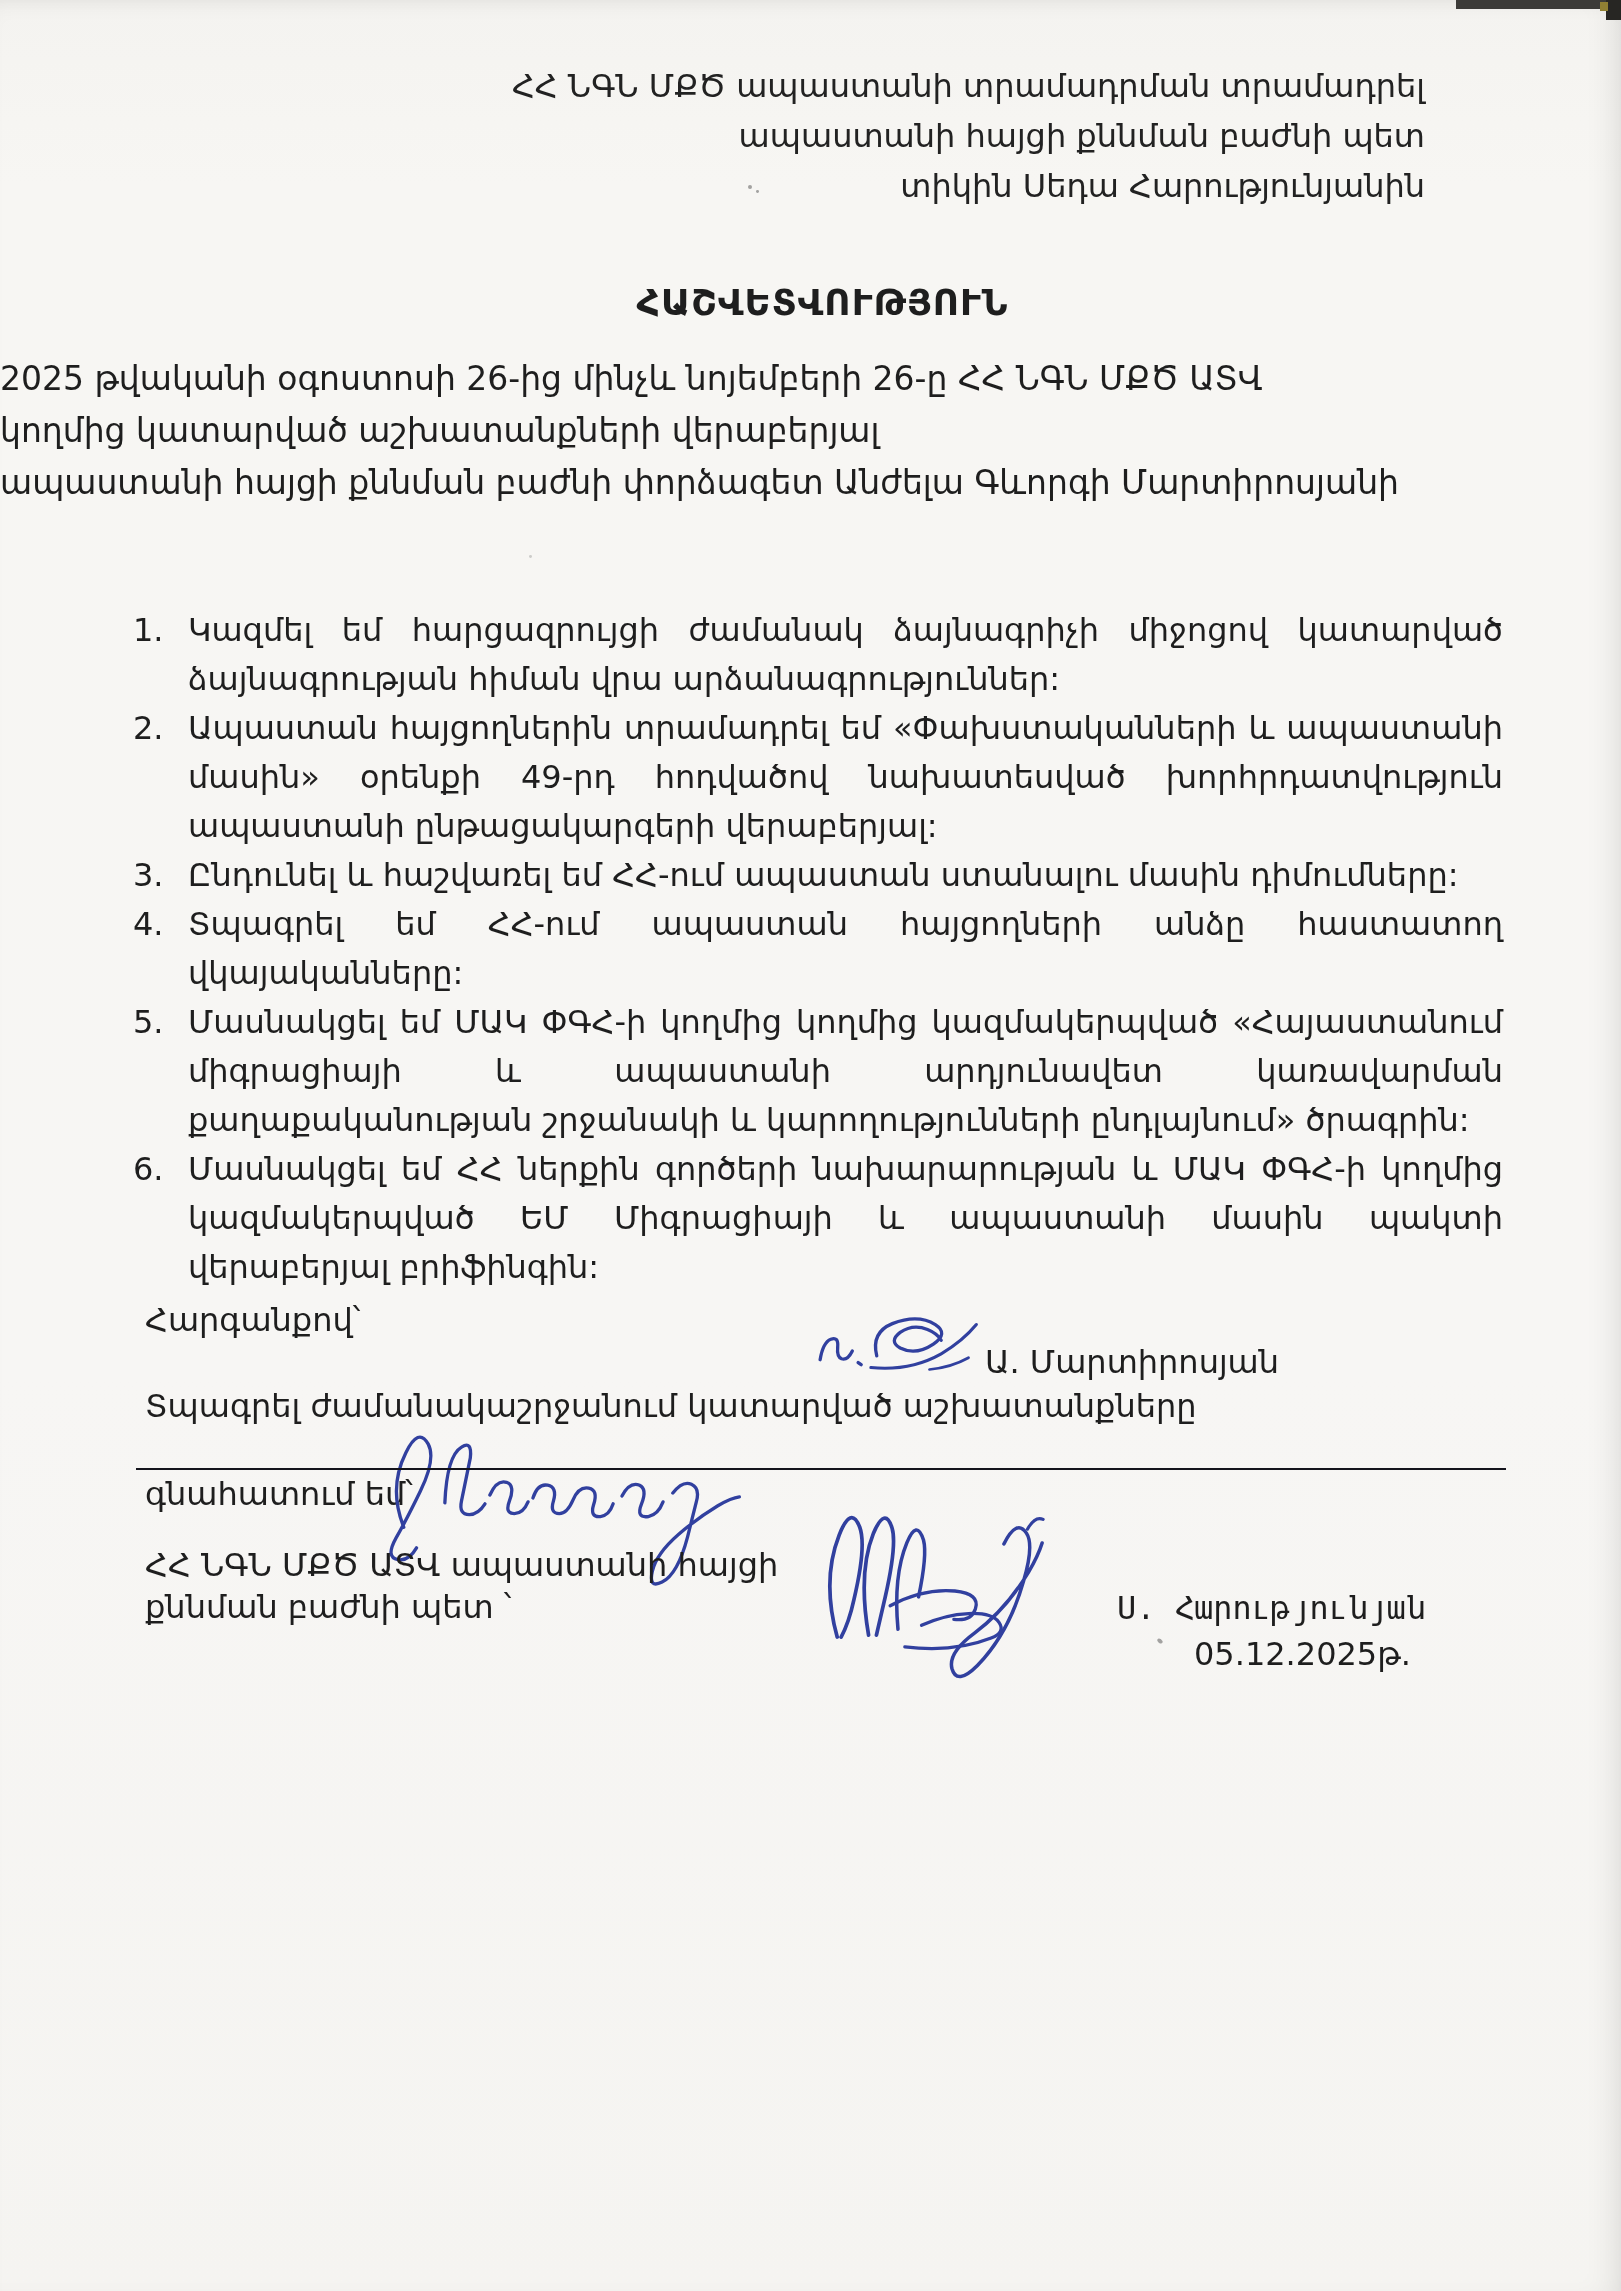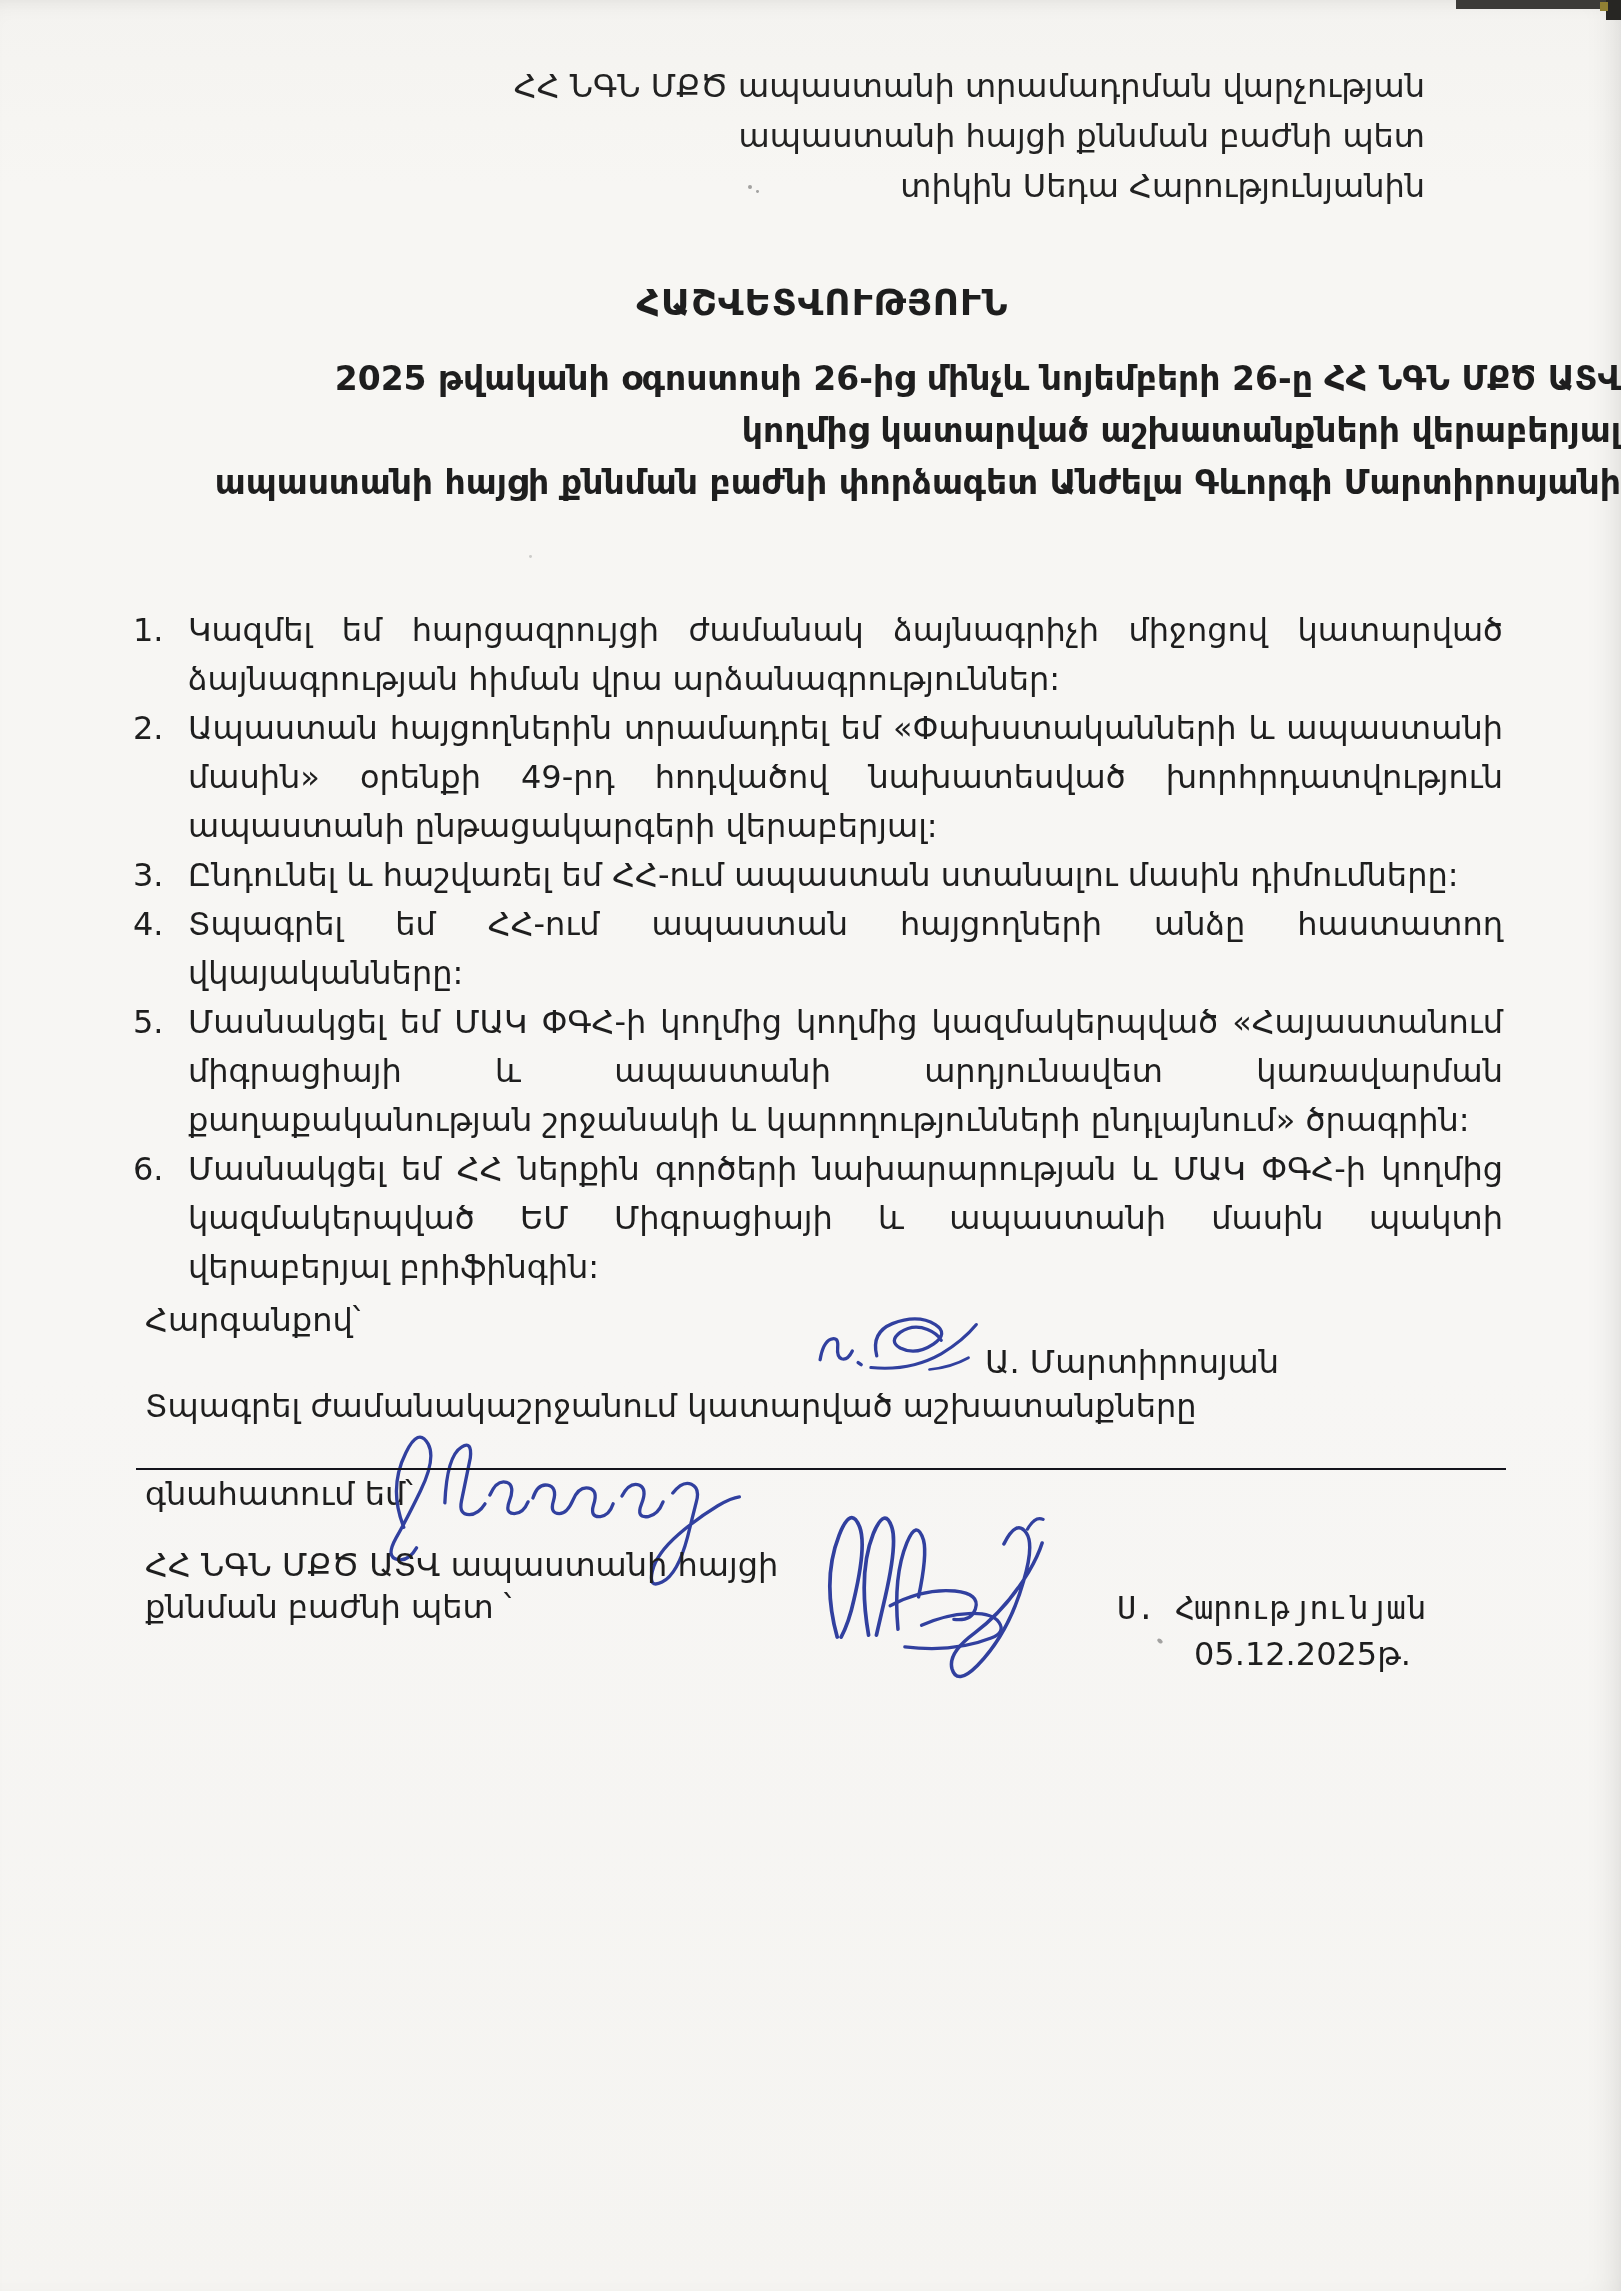--- a/index.html
+++ b/index.html
@@ -12,21 +12,21 @@
     color:#1e1e1e;
     overflow:hidden;
     box-shadow:inset -23.5px 0 39px -29px rgba(0,0,0,.18), inset 0 17.6px 29px -23.5px rgba(0,0,0,.12);
   }
   .abs{position:absolute;}
   
   .recipient{top:61px;right:196px;text-align:right;font-size:32px;line-height:50px;color:#222;}
   
   .doc-title{top:282px;left:12px;width:1621px;text-align:center;font-size:36px;font-weight:bold;letter-spacing:1px;margin:0;}
   
-  .subtitle{top:353px;left:0;width:1621px;text-align:right;font-size:33px;font-weight:bold;line-height:52px;}
+  .subtitle{top:353px;left:0;width:1621px;text-align:left;font-size:33px;font-weight:normal;line-height:52px;}
   
   .report-list{top:606px;left:133px;width:1370px;font-size:32px;line-height:49px;}
   .report-item{display:flex;align-items:flex-start;}
   .report-item .num{flex:0 0 55px;}
   .report-item .txt{flex:1 1 auto;text-align:justify;}
   
   .closing-line{font-size:32px;line-height:37px;white-space:nowrap;}
   .sig-rule{top:1468px;left:136px;width:1370px;height:0;border-top:2.9px solid #14141c;}
   
   .footer-line{font-size:32px;line-height:37px;white-space:nowrap;}
@@ -44,21 +44,21 @@
 
   <div class="abs edge-bar"></div>
   <div class="abs corner-block"></div>
   <div class="abs corner-fleck"></div>
   <div class="speck" style="left:748px;top:185px;width:3.9px;height:3.9px;"></div>
   <div class="speck" style="left:756px;top:190px;width:2.9px;height:2.9px;"></div>
   <div class="speck" style="left:1157px;top:1639px;width:5.9px;height:3.9px;transform:rotate(35deg);"></div>
   <div class="speck" style="left:529px;top:555px;width:2.9px;height:2.9px;opacity:.5;"></div>
 
   <div class="abs recipient">
-    <div>ՀՀ ՆԳՆ ՄՔԾ ապաստանի տրամադրման վարչության</div>
+    <div>ՀՀ ՆԳՆ ՄՔԾ ապաստանի տրամադրման տրամադրել</div>
     <div>ապաստանի հայցի քննման բաժնի պետ</div>
     <div>տիկին Սեդա Հարությունյանին</div>
   </div>
 
   <h1 class="abs doc-title">ՀԱՇՎԵՏՎՈՒԹՅՈՒՆ</h1>
 
   <div class="abs subtitle">
     <div>2025 թվականի օգոստոսի 26-ից մինչև նոյեմբերի 26-ը ՀՀ ՆԳՆ ՄՔԾ ԱՏՎ</div>
     <div>կողմից կատարված աշխատանքների վերաբերյալ</div>
     <div>ապաստանի հայցի քննման բաժնի փորձագետ Անժելա Գևորգի Մարտիրոսյանի</div>

